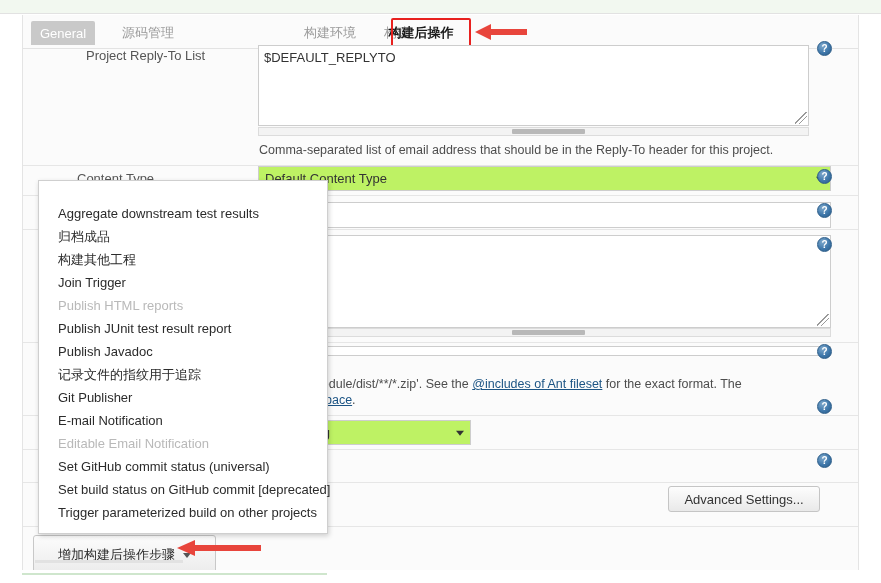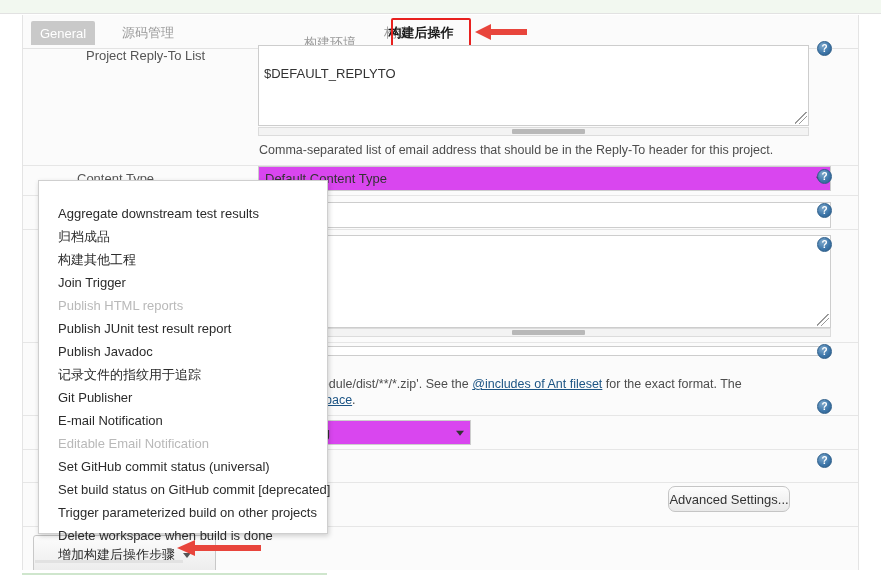--- a/index.html
+++ b/index.html
@@ -71,21 +71,21 @@
 
   .row-label {
     position:absolute; font-size:13px; color:#555; white-space:nowrap;
   }
 
   .field-textarea {
     position:absolute;
     background:#ffffff;
     border:1px solid #cdcdcd;
     font-size:13px; color:#333;
-    padding:20px 5px;
+    padding:4px 5px;
     overflow:hidden;
     line-height:15px;
   }
   .resize-grip {
     position:absolute; right:1px; bottom:1px; width:12px; height:12px;
     background:
       linear-gradient(135deg, transparent 45%, #9a9a9a 45%, #9a9a9a 52%, transparent 52%),
       linear-gradient(135deg, transparent 63%, #9a9a9a 63%, #9a9a9a 70%, transparent 70%);
   }
   .hscroll {
@@ -109,21 +109,21 @@
     position:absolute;
     background:#ffffff;
     border:1px solid #cdcdcd;
     font-size:13px; color:#333;
     padding:4px 6px;
     line-height:16px;
     white-space:nowrap; overflow:hidden;
   }
   .field-select {
     position:absolute;
-    background:#d946ef;
+    background:#bef264;
     border:1px solid #cdcdcd;
     font-size:13px; color:#333;
     padding:3px 20px 3px 6px;
     line-height:17px;
     white-space:nowrap; overflow:hidden;
   }
   .field-select .caret {
     position:absolute; right:6px; top:50%; transform:translateY(-45%);
     width:0;height:0;
     border-left:4px solid transparent; border-right:4px solid transparent;
@@ -218,21 +218,21 @@
 
 <div id="root">
 
   <div class="top-strip"></div>
 
   <div class="config-panel"></div>
 
   <div class="tabbar">
     <div class="tab active-general" style="left:8px;width:64px;">General</div>
     <div class="tab" style="left:86px;width:78px;">源码管理</div>
-    <div class="tab" style="left:268px;width:78px;margin-top:10px;">构建环境</div>
+    <div class="tab" style="left:268px;width:78px;">构建环境</div>
     <div class="tab" style="left:350px;width:48px;">构建</div>
     <div class="tab current" style="left:352px;width:92px;">构建后操作</div>
   </div>
   <div class="tab-highlight-box"></div>
 
   <div class="arrow" style="left:473px;top:21px;">
     <svg width="56" height="22" viewBox="0 0 56 22">
       <path d="M2,11 L18,3 L18,8 L54,8 L54,14 L18,14 L18,19 Z" fill="#e8453c"></path>
     </svg>
   </div>
@@ -286,21 +286,21 @@
     <div class="divider-line" style="left:0px;top:366px;width:835px;"></div>
 
     <div class="field-select" style="left:235px;top:371px;width:213px;">
       <span>h Build Log</span>
       <span class="caret"></span>
     </div>
 
     <div class="divider-line" style="left:0px;top:400px;width:835px;"></div>
     <div class="divider-line" style="left:0px;top:433px;width:835px;"></div>
 
-    <div class="btn" style="left:645px;top:437px;width:122px;height:26px;border-radius:7px;">Advanced Settings...</div>
+    <div class="btn" style="left:645px;top:437px;width:152px;height:26px;">Advanced Settings...</div>
 
     <div class="divider-line" style="left:0px;top:477px;width:835px;"></div>
   </div>
 
   <div class="help-icon" style="left:817px;top:41px;">?</div>
   <div class="help-icon" style="left:817px;top:169px;">?</div>
   <div class="help-icon" style="left:817px;top:203px;">?</div>
   <div class="help-icon" style="left:817px;top:237px;">?</div>
   <div class="help-icon" style="left:817px;top:344px;">?</div>
   <div class="help-icon" style="left:817px;top:399px;">?</div>
@@ -314,21 +314,20 @@
     <div class="menu-item disabled">Publish HTML reports</div>
     <div class="menu-item">Publish JUnit test result report</div>
     <div class="menu-item">Publish Javadoc</div>
     <div class="menu-item">记录文件的指纹用于追踪</div>
     <div class="menu-item">Git Publisher</div>
     <div class="menu-item">E-mail Notification</div>
     <div class="menu-item disabled">Editable Email Notification</div>
     <div class="menu-item">Set GitHub commit status (universal)</div>
     <div class="menu-item">Set build status on GitHub commit [deprecated]</div>
     <div class="menu-item">Trigger parameterized build on other projects</div>
-    <div class="menu-item">Delete workspace when build is done</div>
   </div>
 
   <div class="arrow" style="left:185px;top:275px;">
     <svg width="64" height="18" viewBox="0 0 64 18">
       <path d="M2,9 L17,2 L17,6.5 L62,6.5 L62,11.5 L17,11.5 L17,16 Z" fill="#e8453c"></path>
     </svg>
   </div>
   <div class="anno-text" style="left:234px;top:273px;">HTML插件</div>
 
   <div class="anno-text" style="left:203px;top:396px;">邮件通知插件</div>

